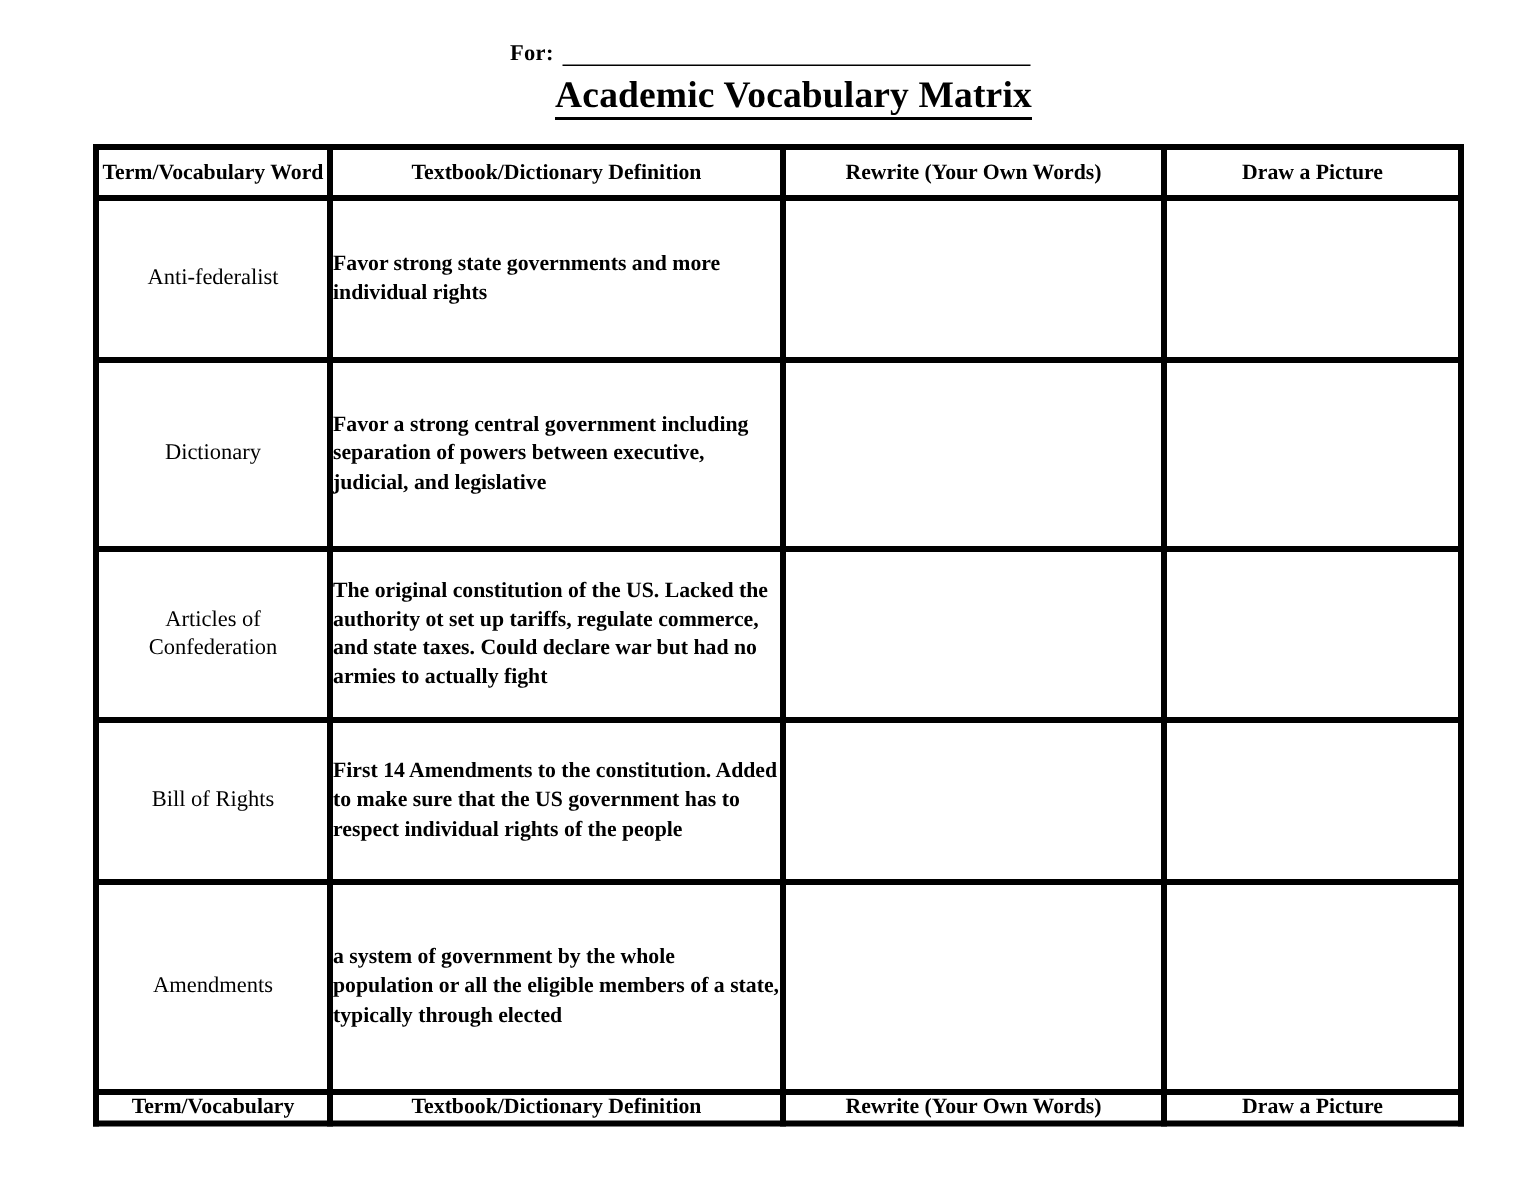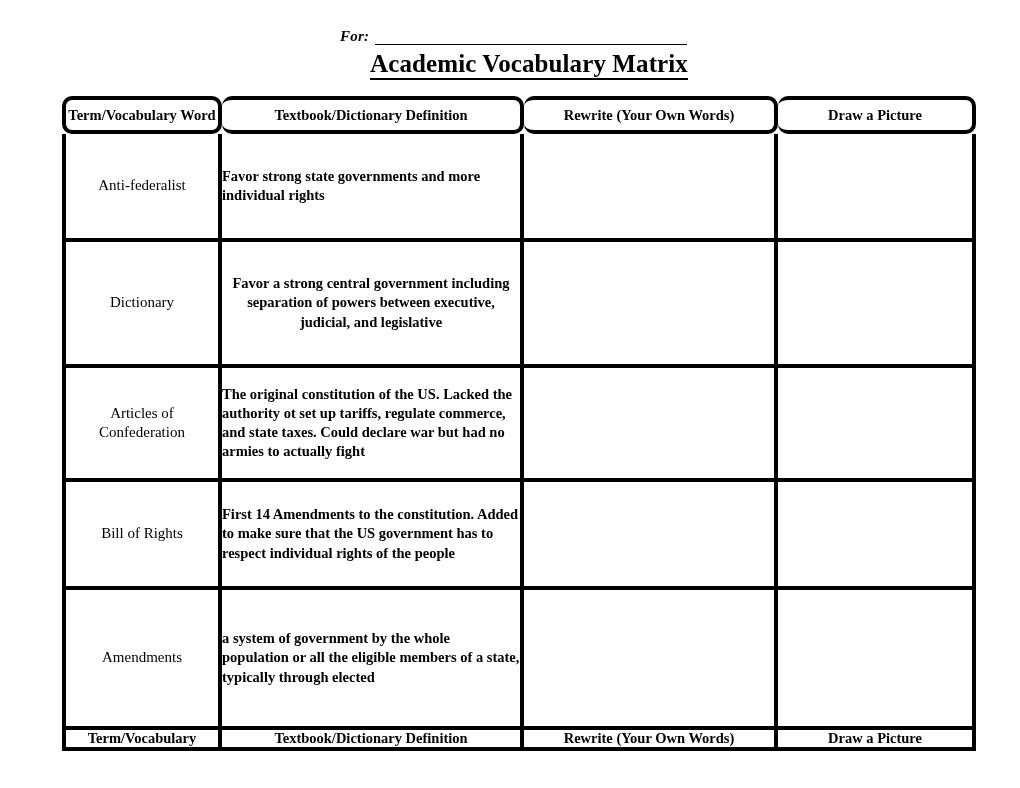--- a/index.html
+++ b/index.html
@@ -21,23 +21,22 @@
     height: 788px;
     background: #ffffff;
   }
 
   
   .for-line {
     position: absolute;
     left: 340px;
     top: 28px;
     display: flex;
-    align-items: flex-end;
+    align-items: center;
     white-space: nowrap;
-    font-style: italic;
   }
   .for-label {
     font-size: 15px;
     font-weight: bold;
     letter-spacing: 0.2px;
   }
   .for-blank {
     display: inline-block;
     width: 312px;
     margin-left: 6px;
@@ -76,21 +75,20 @@
     border-bottom: 4px solid #000;
     background: #ffffff;
     vertical-align: middle;
     padding: 0;
   }
   .matrix tr td:first-child {
     border-left: 4px solid #000;
   }
   .matrix tr:first-child td {
     border-top: 4px solid #000;
-    border-radius: 10px;
   }
 
   
   .c1 { width: 152px; }
   .c2 { width: 298px; }
   .c3 { width: 250px; }
   .c4 { width: 194px; }
 
   
   .hdr {
@@ -131,21 +129,21 @@
   .defn.mid {
     vertical-align: middle;
     padding-top: 6px;
     padding-bottom: 6px;
   }
 
   .blankcell { }
 
   
   .r1 td { height: 104px; }
-  .r2 td { height: 110px; text-align: center; }
+  .r2 td { height: 110px; }
   .r3 td { height: 110px; }
   .r4 td { height: 104px; }
   .r5 td { height: 124px; }
 </style>
 </head>
 <body>
 
 <div class="page">
 
   <div class="for-line">

